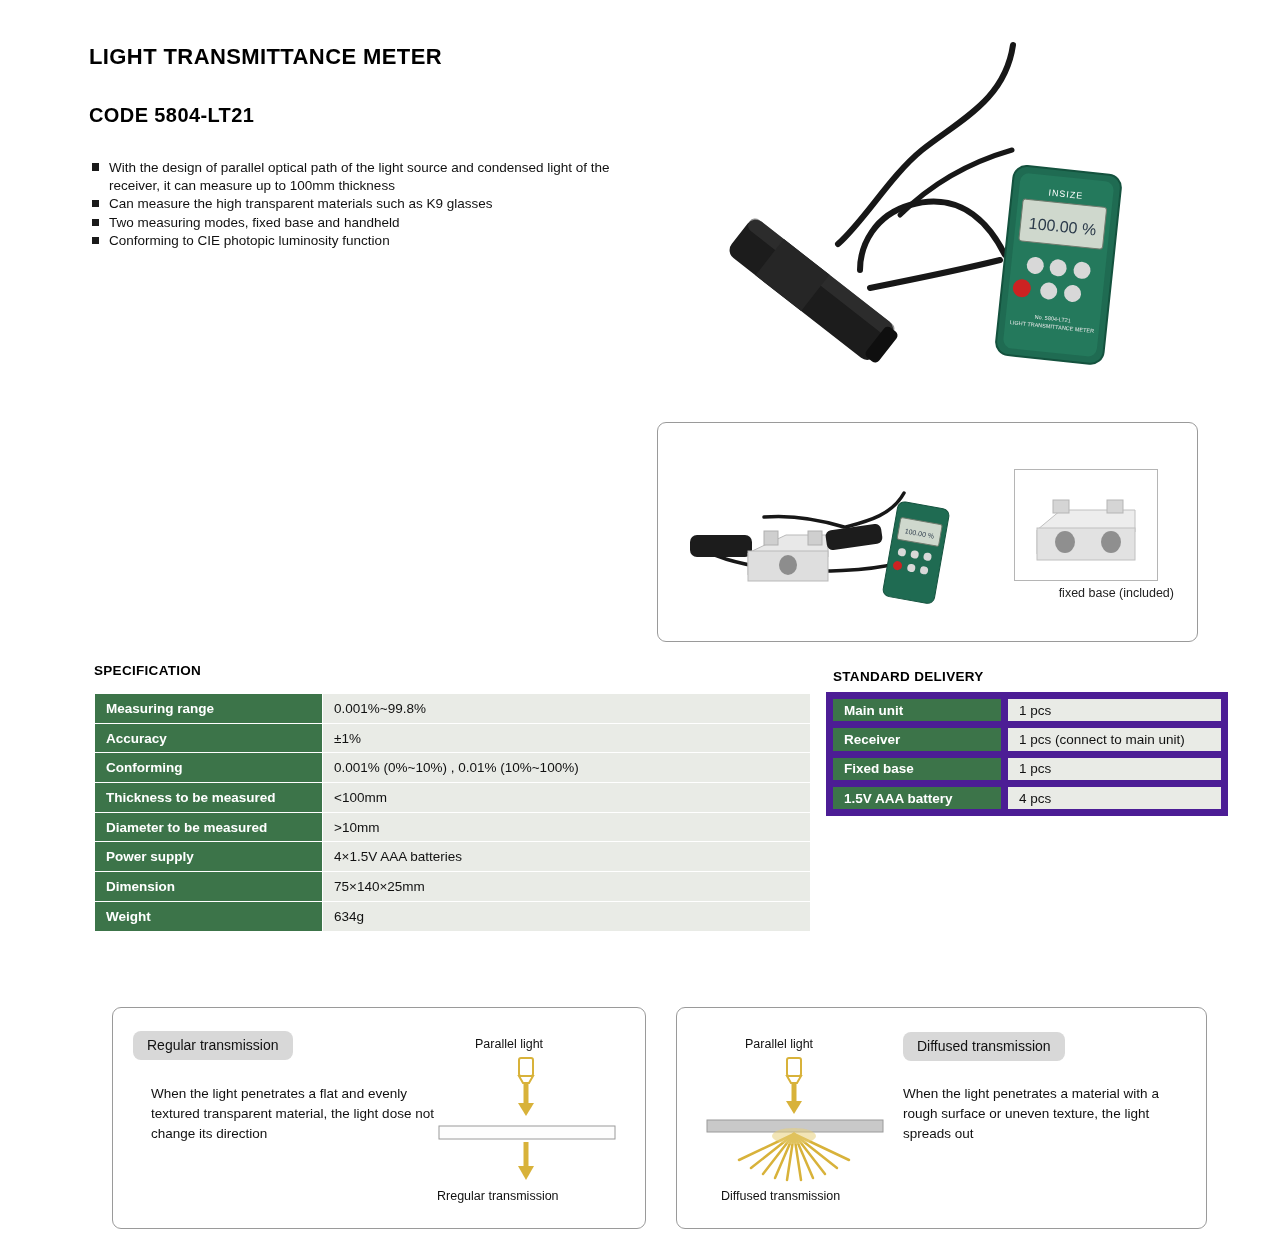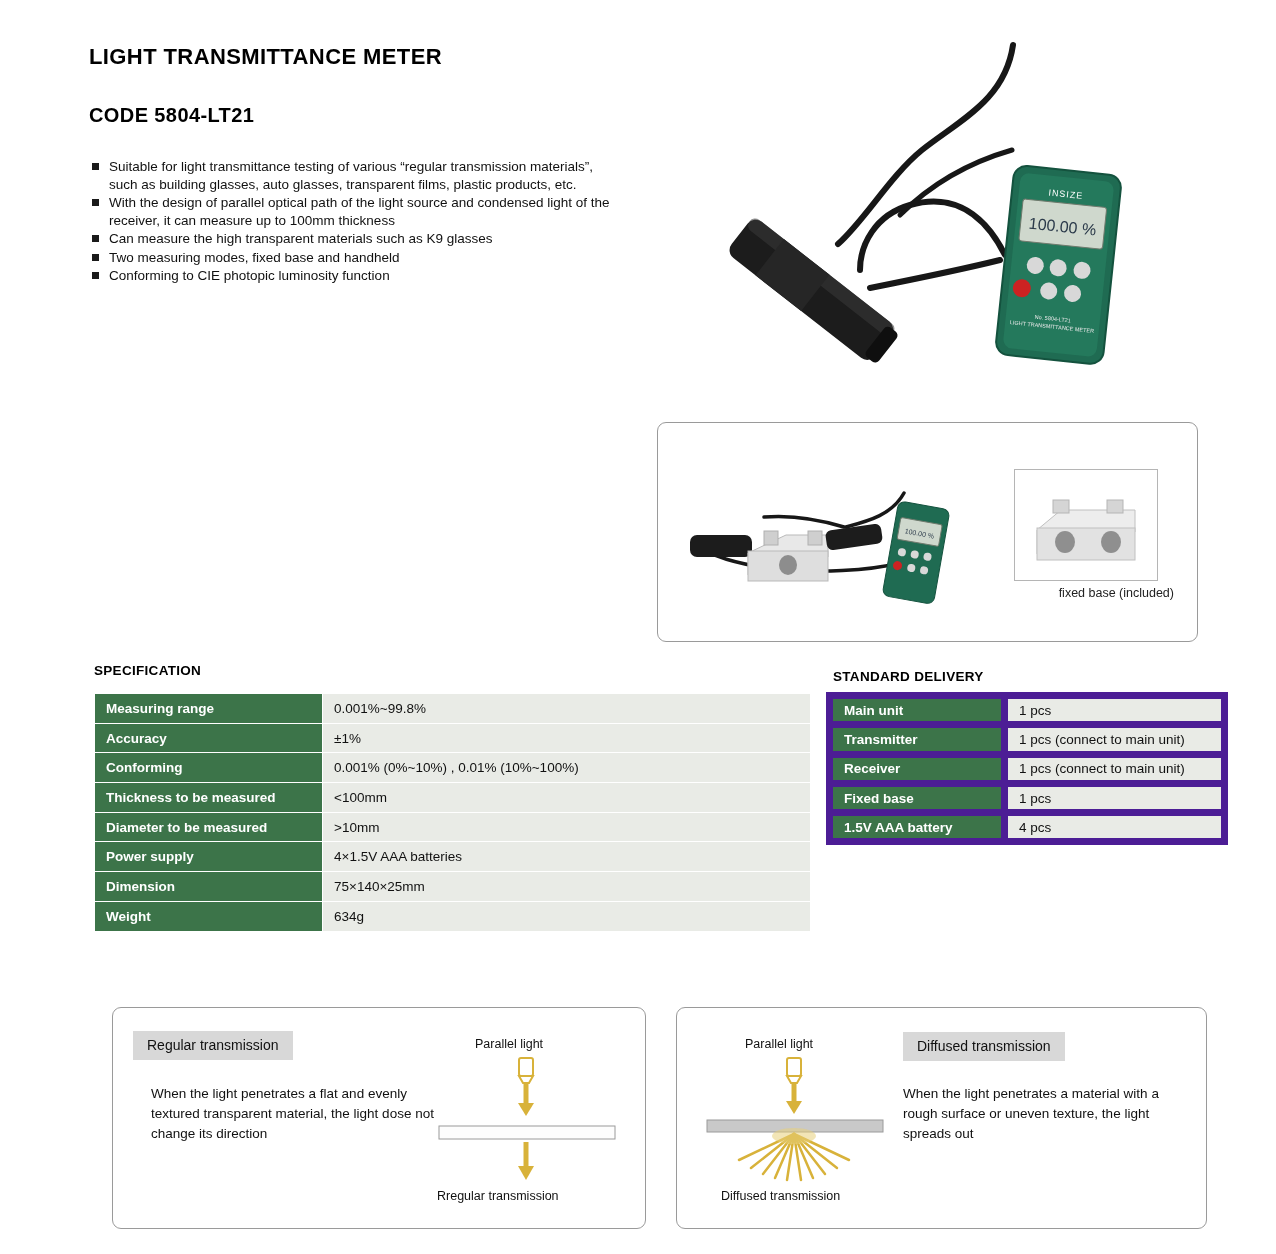--- a/index.html
+++ b/index.html
@@ -173,21 +173,21 @@
     border: 1px solid #9a9a9a;
     border-radius: 9px;
     background: #fff;
   }
   #panel-left { left: 112px; width: 534px; }
   #panel-right { left: 676px; width: 531px; }
 
   .chip {
     position: absolute;
     background: #d8d8d8;
-    border-radius: 0;
+    border-radius: 8px;
     font-size: 14px;
     color: #111;
     padding: 6px 14px 7px 14px;
     white-space: nowrap;
   }
   .diag-text {
     position: absolute;
     font-size: 13.5px;
     line-height: 20px;
     color: #111;
@@ -202,21 +202,20 @@
 </style>
 </head>
 <body>
 
 <div class="page-title">LIGHT TRANSMITTANCE METER</div>
 <div class="page-code">CODE  5804-LT21</div>
 
 <div class="features">
   <div class="feature-item">
     <span class="bullet"></span>
-    <span>Suitable for light transmittance testing of various “regular transmission materials”, such as building glasses, auto glasses, transparent films, plastic products, etc.</span>
   </div>
   <div class="feature-item">
     <span class="bullet"></span>
     <span>With the design of parallel optical path of the light source and condensed light of the receiver, it can measure up to 100mm thickness</span>
   </div>
   <div class="feature-item">
     <span class="bullet"></span>
     <span>Can measure the high transparent materials such as K9 glasses</span>
   </div>
   <div class="feature-item">
@@ -351,24 +350,20 @@
   </tbody>
 </table>
 
 <div class="sec-title" id="delivery-title">STANDARD DELIVERY</div>
 
 <table class="delivery-table">
   <tbody>
     <tr>
       <td class="k">Main unit</td>
       <td class="v">1 pcs</td>
-    </tr>
-    <tr>
-      <td class="k">Transmitter</td>
-      <td class="v">1 pcs  (connect to main unit)</td>
     </tr>
     <tr>
       <td class="k">Receiver</td>
       <td class="v">1 pcs  (connect to main unit)</td>
     </tr>
     <tr>
       <td class="k">Fixed base</td>
       <td class="v">1 pcs</td>
     </tr>
     <tr>

